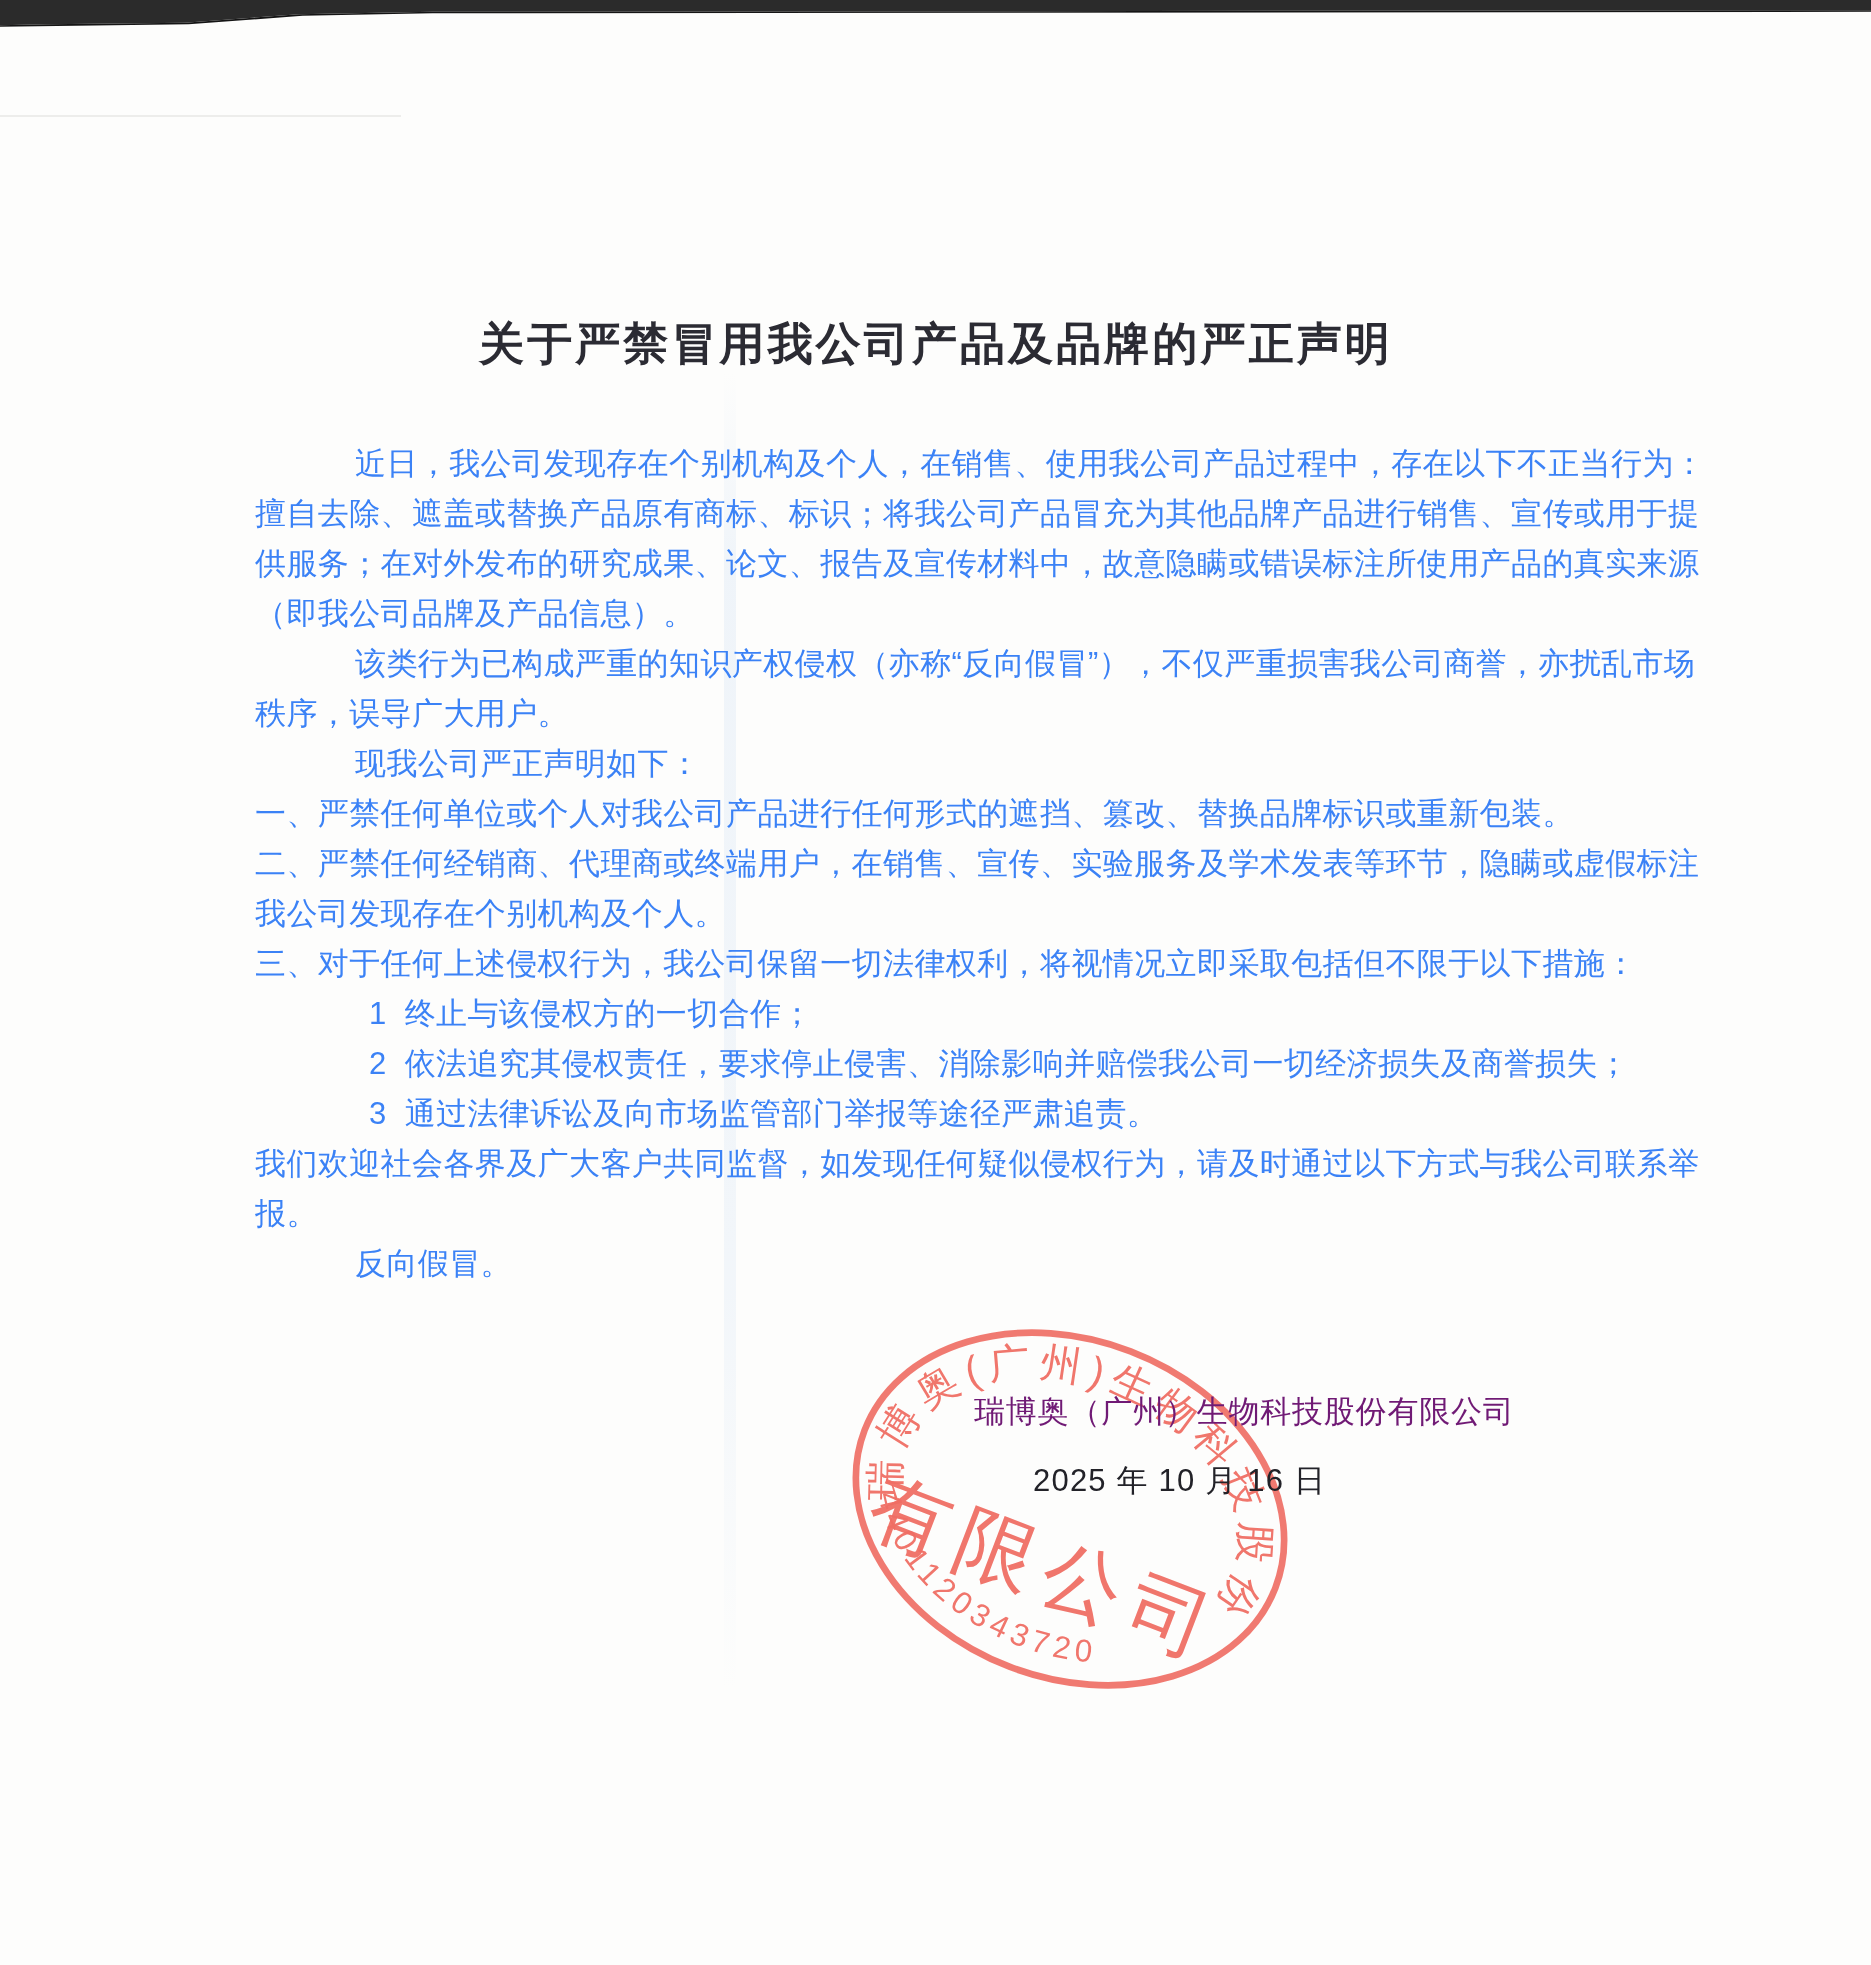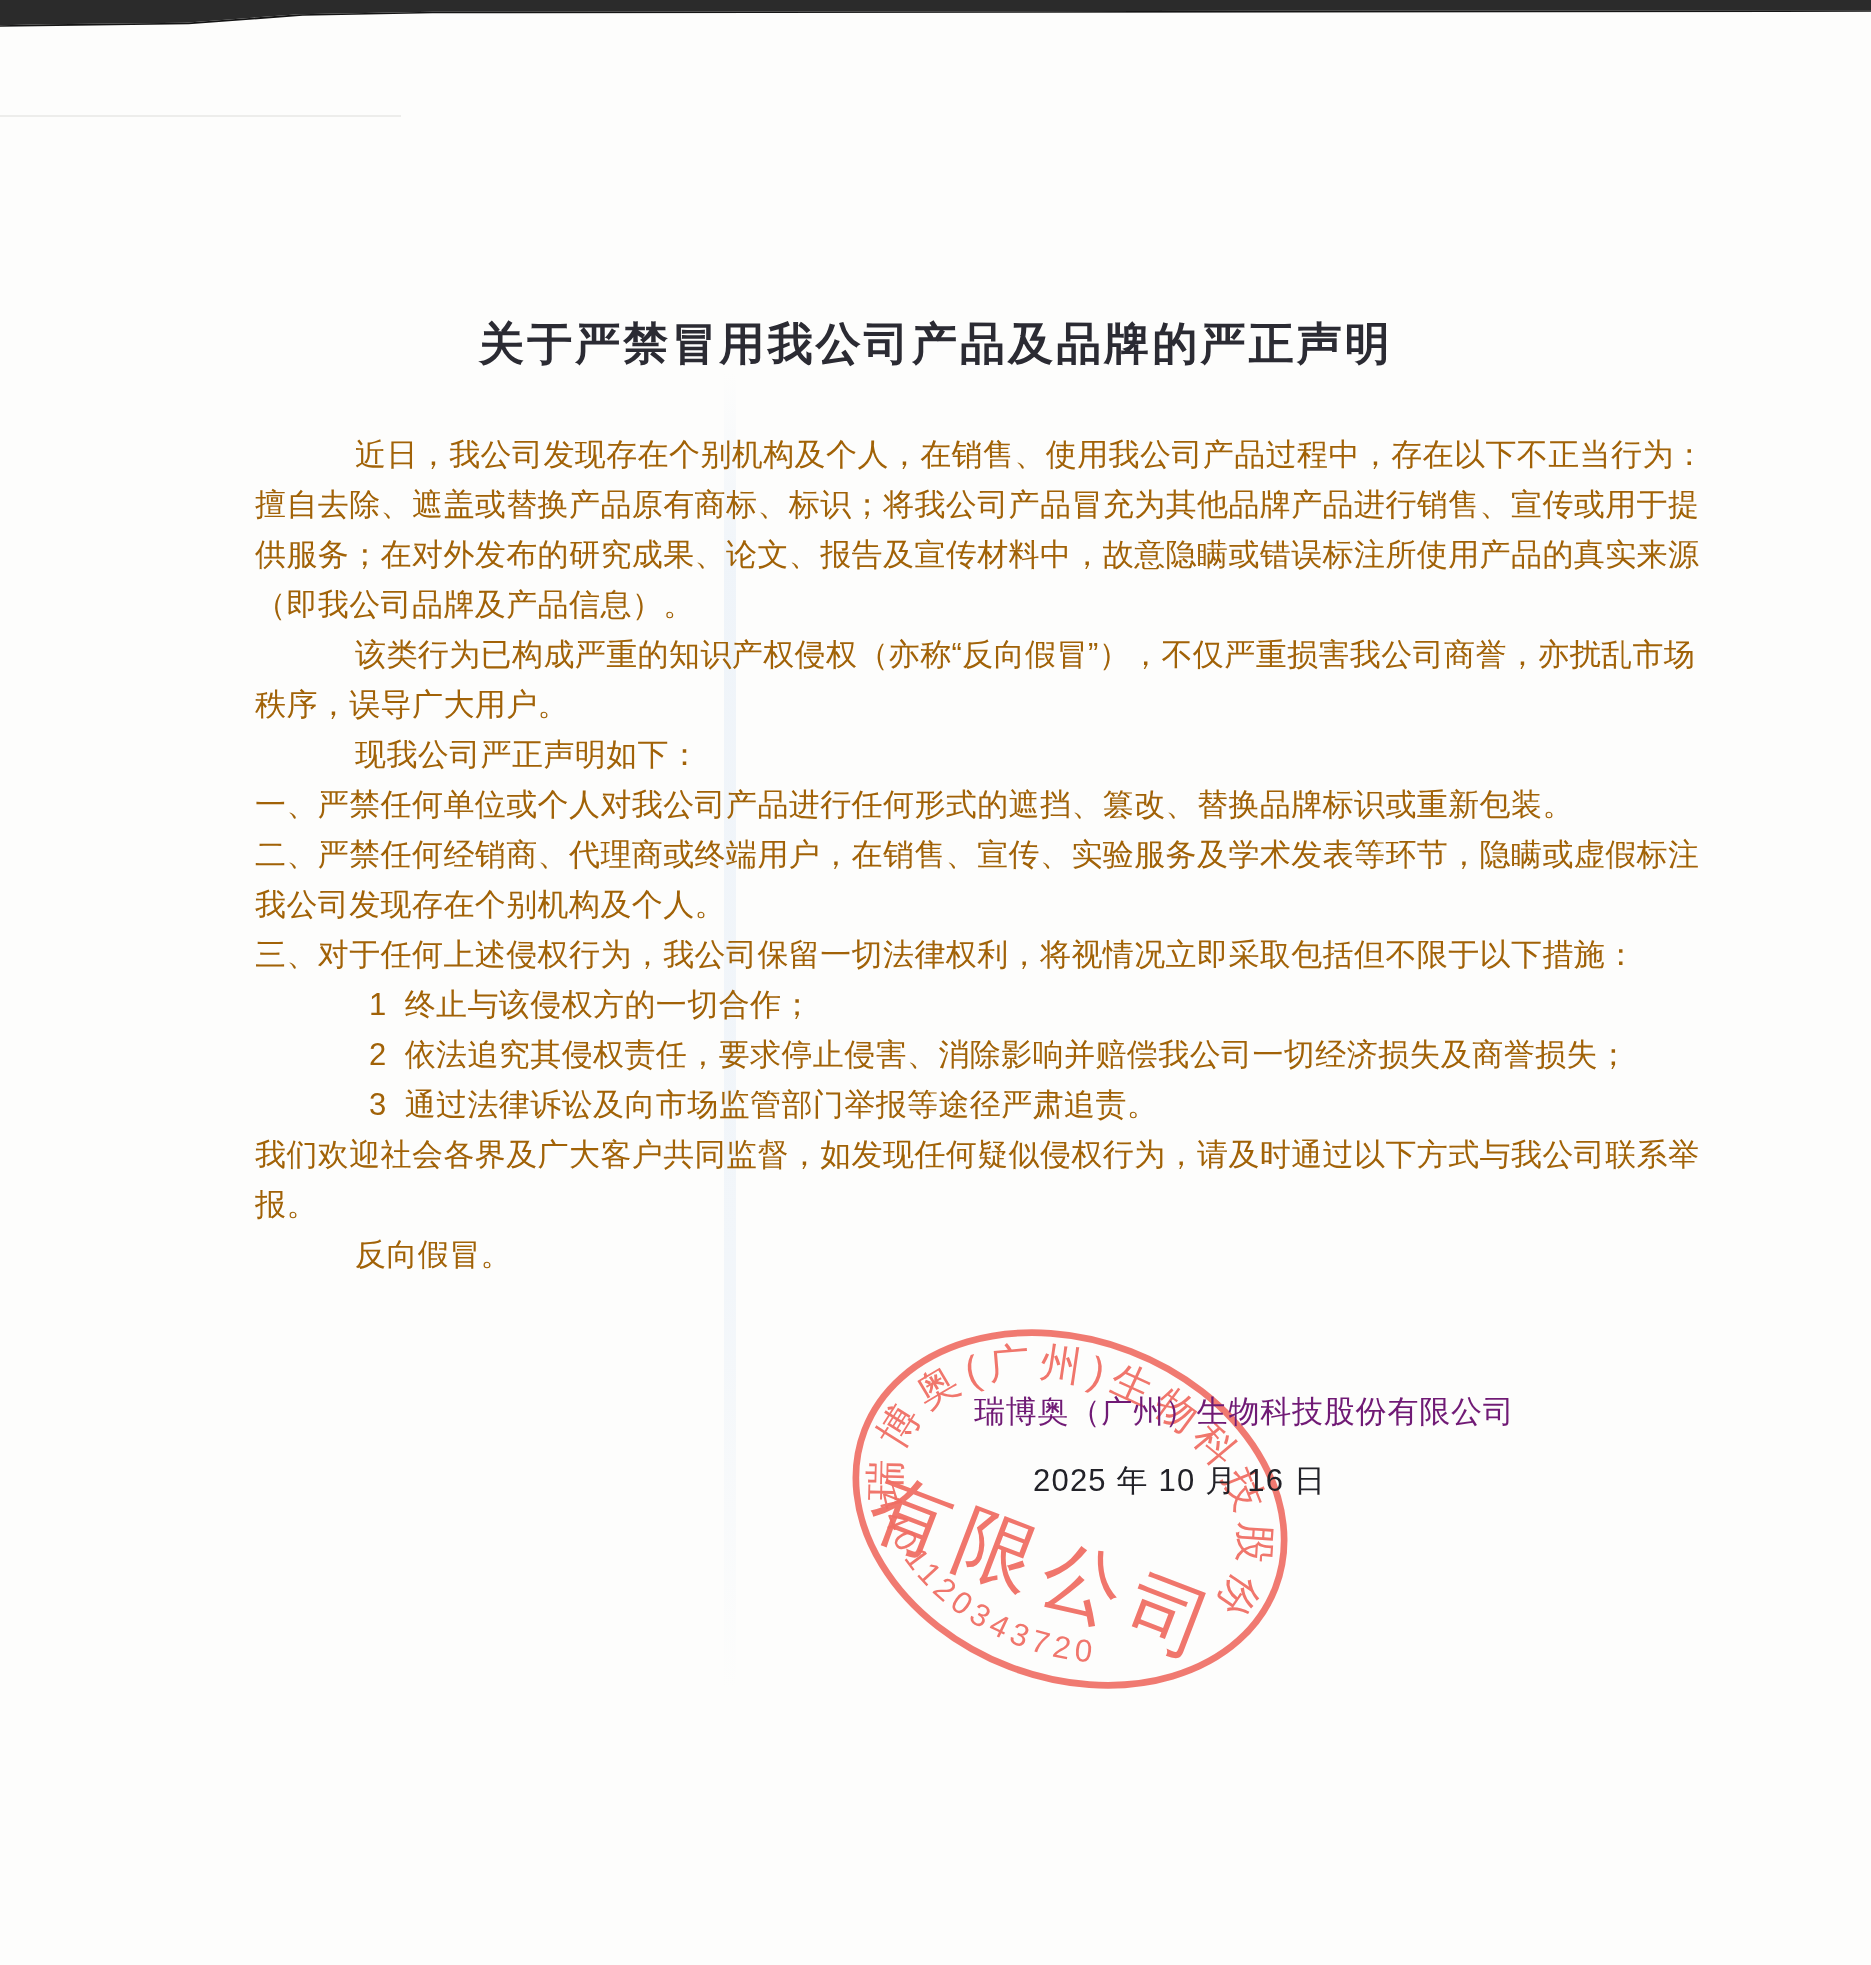--- a/index.html
+++ b/index.html
@@ -26,22 +26,22 @@
     background:linear-gradient(to bottom, rgba(214,228,244,0), rgba(214,228,244,0.35) 15%, rgba(214,228,244,0.28) 70%, rgba(214,228,244,0));
   }
   .doc-title{
     position:absolute;top:314px;left:0;width:1872px;
     text-align:center;
     font-size:45px;font-weight:700;color:#2b2b33;
     letter-spacing:3.1px;
     white-space:pre;
   }
   .body-text{
-    position:absolute;top:430px;left:255px;width:1383px;
-    font-size:31px;color:#a16207;
+    position:absolute;top:439px;left:255px;width:1383px;
+    font-size:31px;color:#3b82f6;
     letter-spacing:0.4px;
   }
   .line{
     height:50px;line-height:50px;white-space:pre;
   }
   .ind1{padding-left:100px;}
   .ind2{padding-left:114px;}
   .sig-company{
     position:absolute;left:974px;top:1391px;
     font-size:31px;color:#701a75;letter-spacing:0.8px;white-space:pre;

